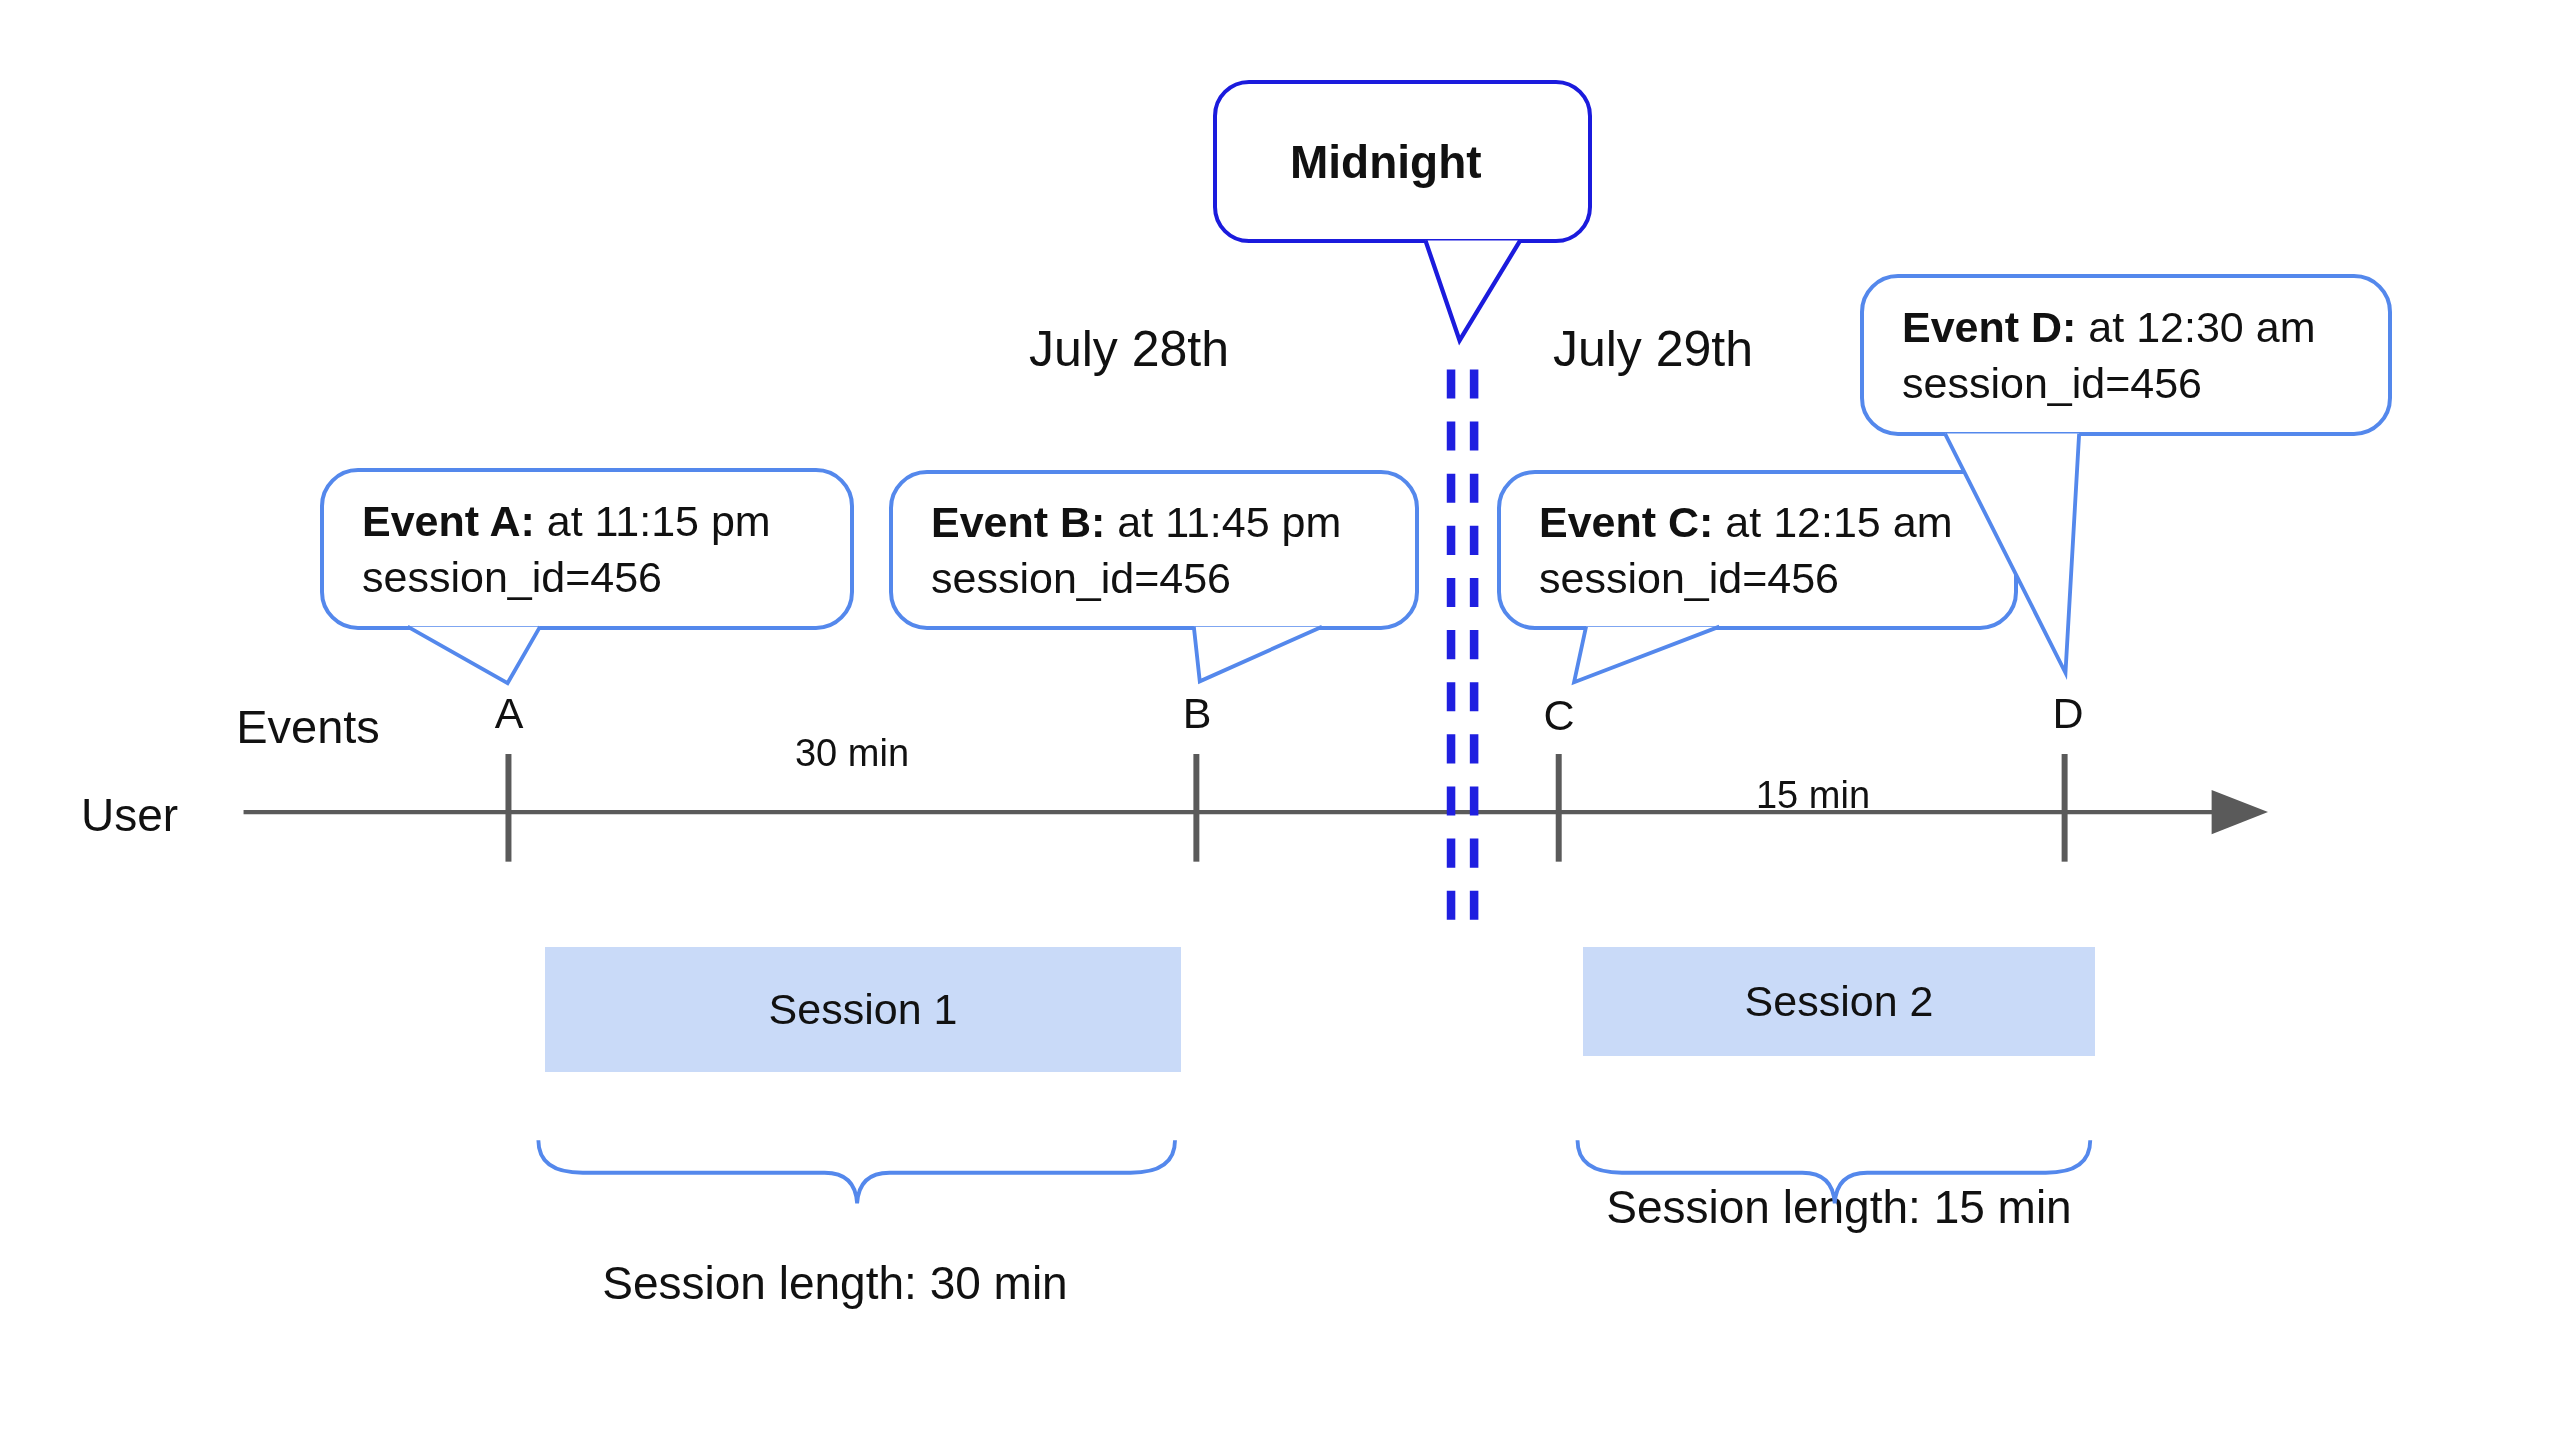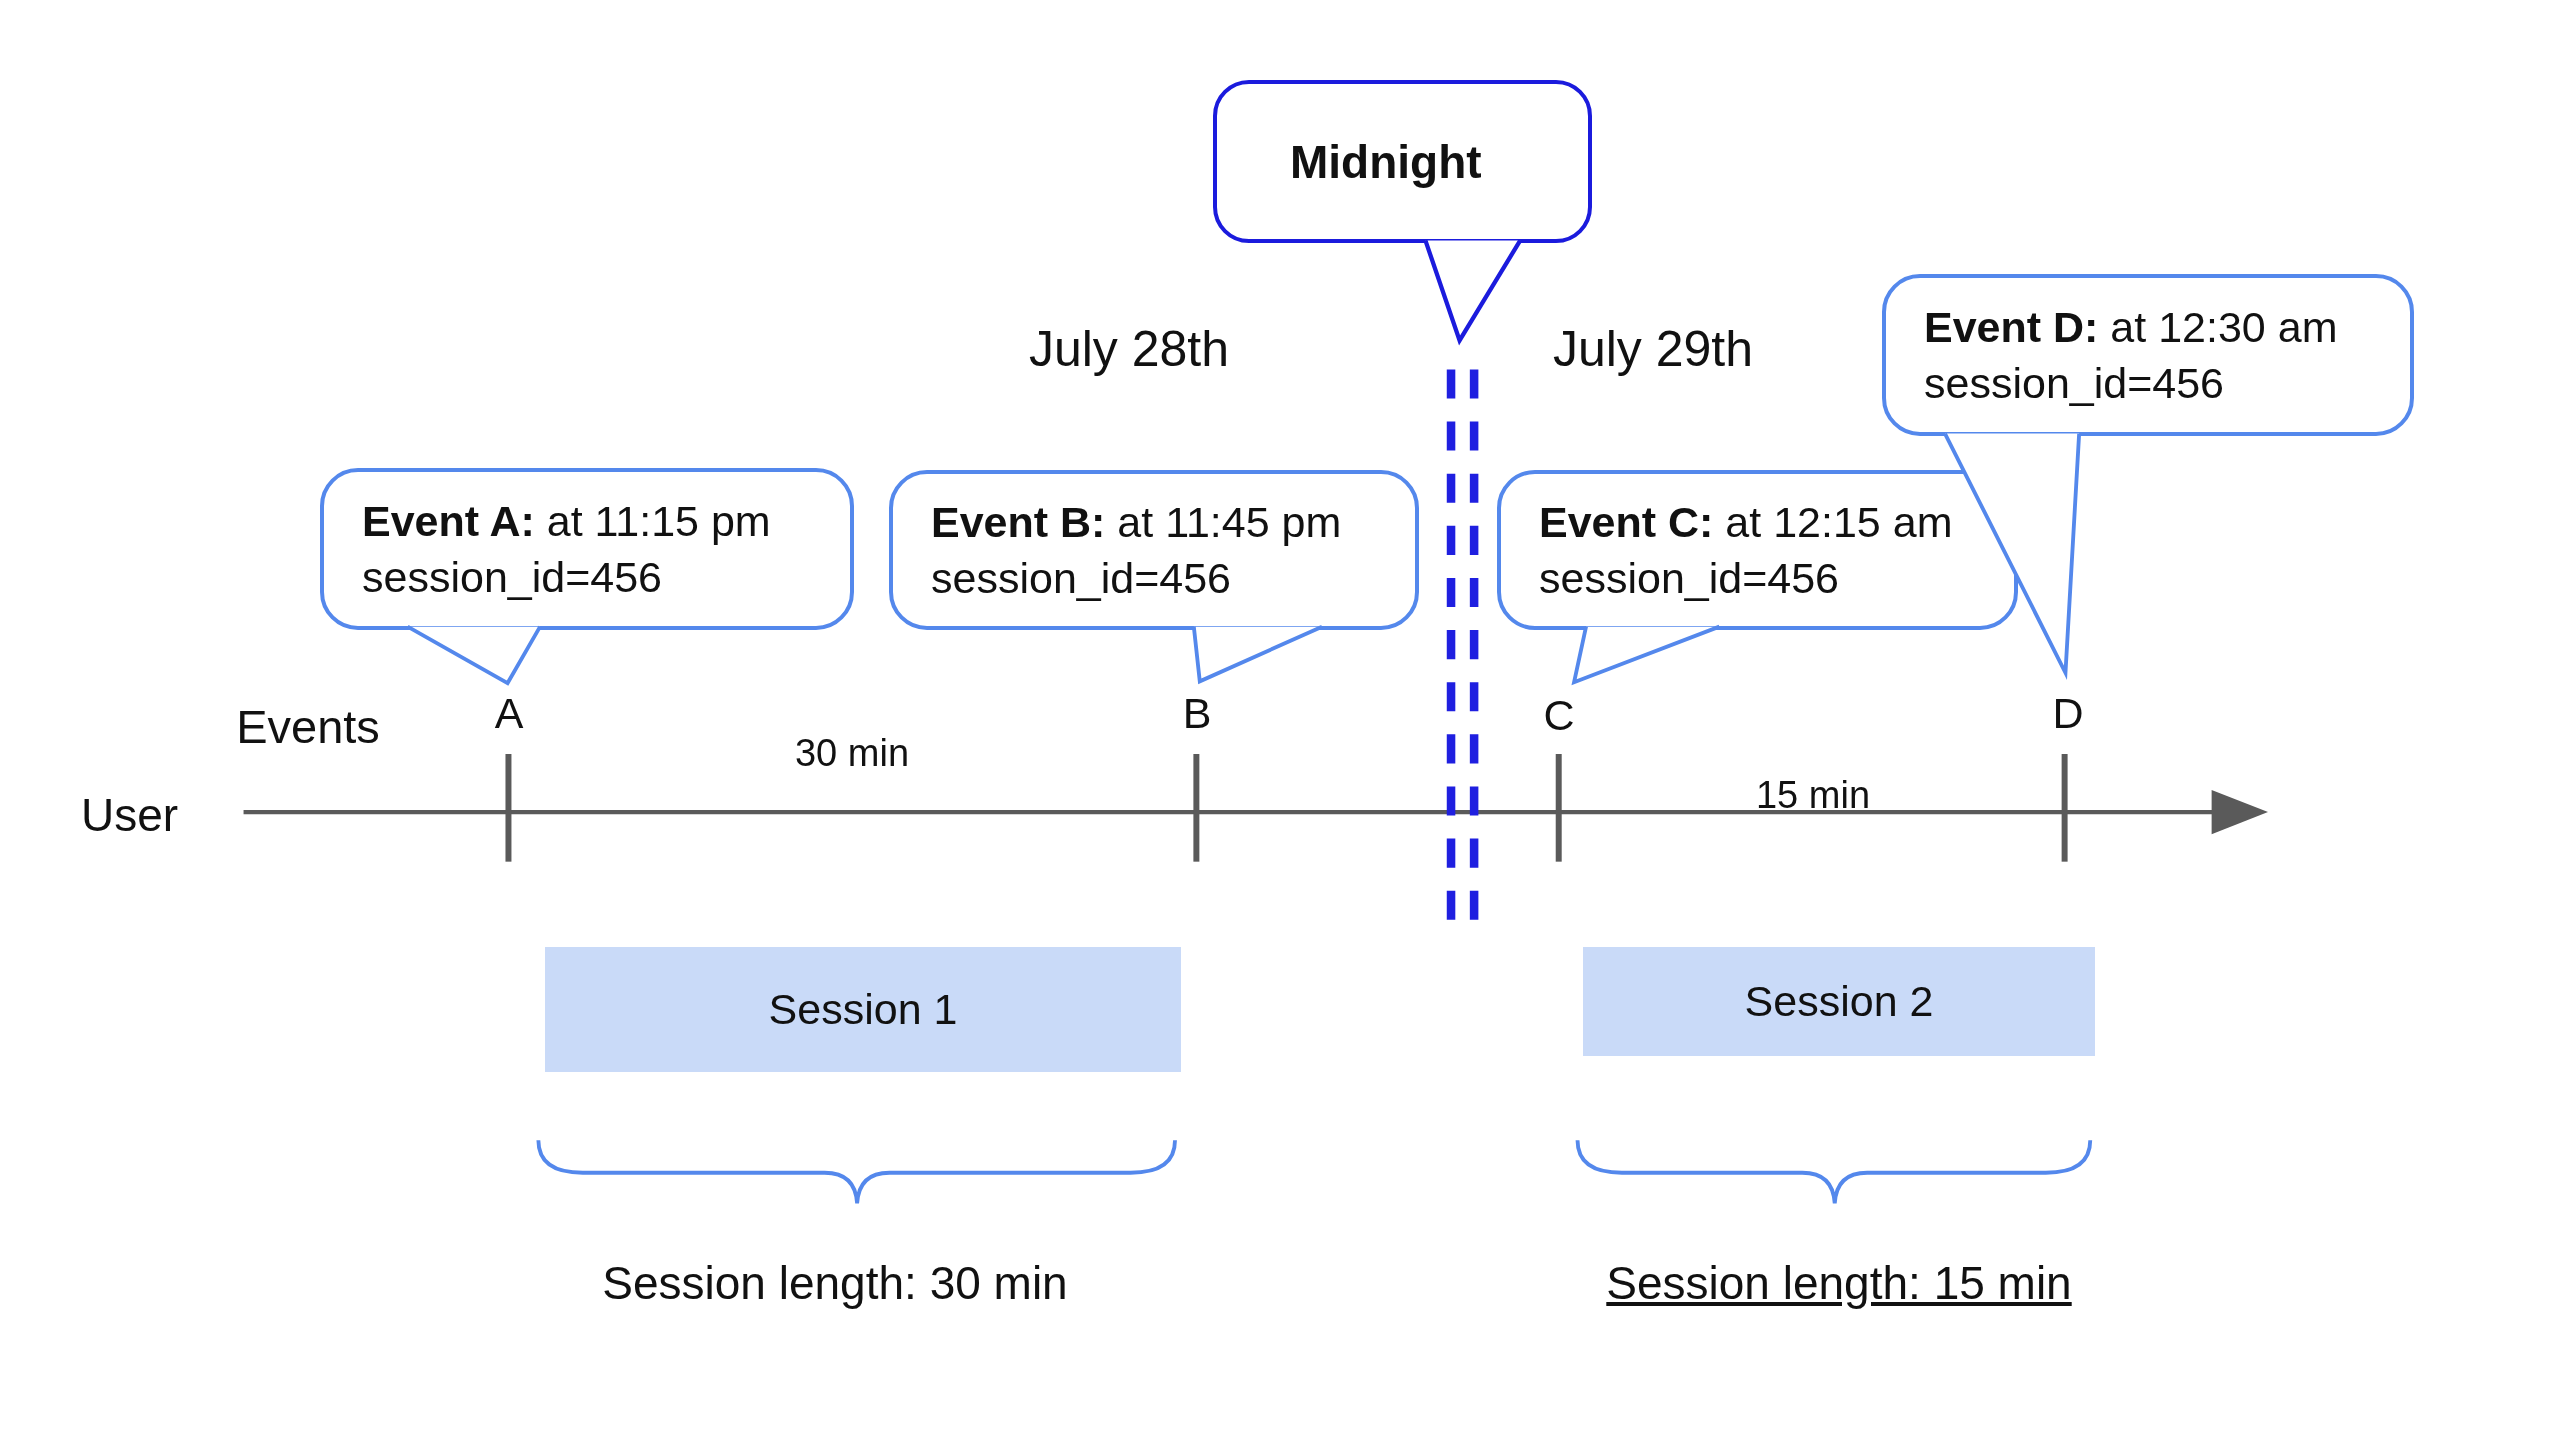--- a/index.html
+++ b/index.html
@@ -101,41 +101,41 @@
   <div class="bubble" style="left:889px; top:470px; width:530px; height:160px;">
     <div><span class="bold">Event B:</span><span> at 11:45 pm</span></div>
     <div>session_id=456</div>
   </div>
 
   <div class="bubble" style="left:1497px; top:470px; width:521px; height:160px;">
     <div><span class="bold">Event C:</span><span> at 12:15 am</span></div>
     <div>session_id=456</div>
   </div>
 
-  <div class="bubble" style="left:1860px; top:274px; width:532px; height:162px;margin-left:22px;">
+  <div class="bubble" style="left:1860px; top:274px; width:532px; height:162px;">
     <div><span class="bold">Event D:</span><span> at 12:30 am</span></div>
     <div>session_id=456</div>
   </div>
 
   <div class="lbl center date-lbl" style="left:1129px; top:320px;">July 28th</div>
   <div class="lbl center date-lbl" style="left:1653px; top:320px;">July 29th</div>
 
   <div class="lbl center axis-lbl-events" style="left:275px; top:699px;">Events</div>
   <div class="lbl axis-lbl-user" style="left:81px; top:788px;">User</div>
 
   <div class="lbl center marker-lbl" style="left:509px;  top:689px;">A</div>
   <div class="lbl center marker-lbl" style="left:1197px; top:689px;">B</div>
   <div class="lbl center marker-lbl" style="left:1559px; top:691px;">C</div>
   <div class="lbl center marker-lbl" style="left:2068px; top:689px;">D</div>
 
   <div class="lbl center gap-lbl" style="left:852px;  top:732px;">30 min</div>
   <div class="lbl center gap-lbl" style="left:1813px; top:732px;margin-top:42px;">15 min</div>
 
   <div class="lbl center len-lbl" style="left:791px;  top:1256px;margin-left:44px;">Session length: 30 min</div>
-  <div class="lbl center len-lbl" style="left:1839px; top:1256px;text-decoration:underline;">Session length: 15 min</div>
+  <div class="lbl center len-lbl" style="left:1839px; top:1180px;">Session length: 15 min</div>
 
   <svg class="overlay" width="2550" height="1455" viewBox="0 0 2984 1702">
 
     <line x1="285" y1="950" x2="2592" y2="950" stroke="#5a5a5a" stroke-width="5"></line>
     <polygon points="2588,924 2654,950 2588,976" fill="#5a5a5a"></polygon>
 
     <line x1="595" y1="882" x2="595" y2="1008" stroke="#5a5a5a" stroke-width="7"></line>
     <line x1="1400" y1="882" x2="1400" y2="1008" stroke="#5a5a5a" stroke-width="7"></line>
     <line x1="1824" y1="882" x2="1824" y2="1008" stroke="#5a5a5a" stroke-width="7"></line>
     <line x1="2416" y1="882" x2="2416" y2="1008" stroke="#5a5a5a" stroke-width="7"></line>

